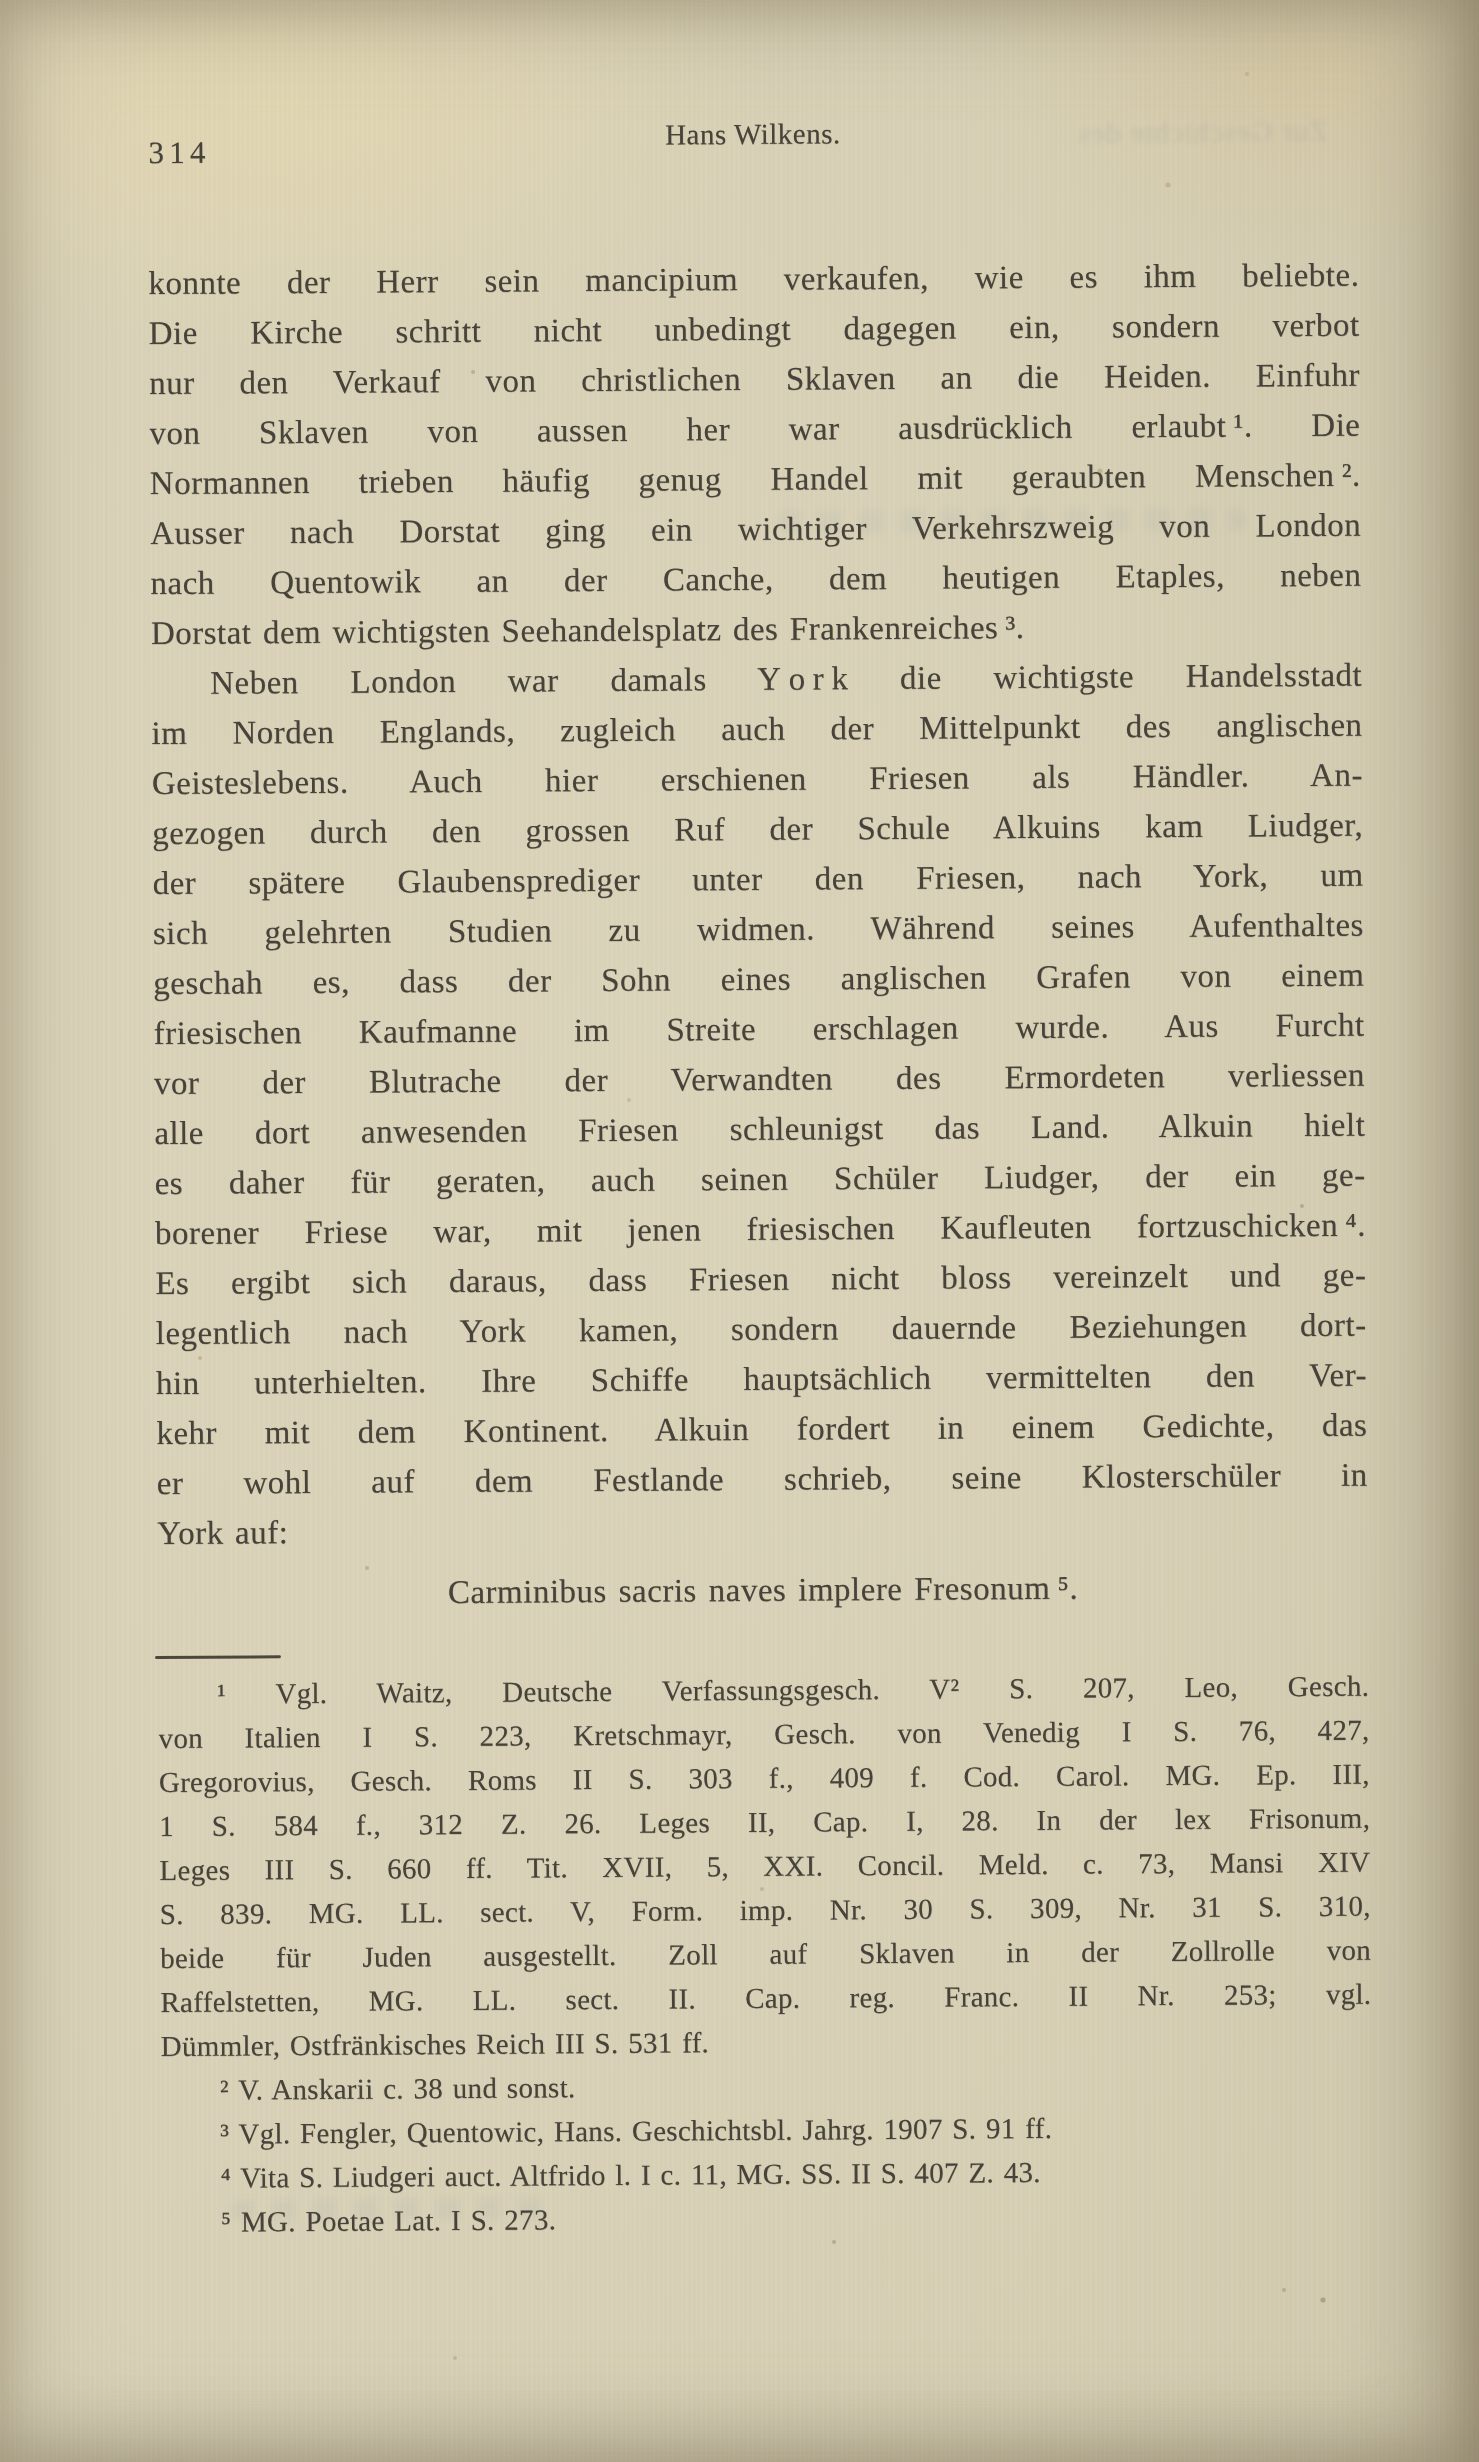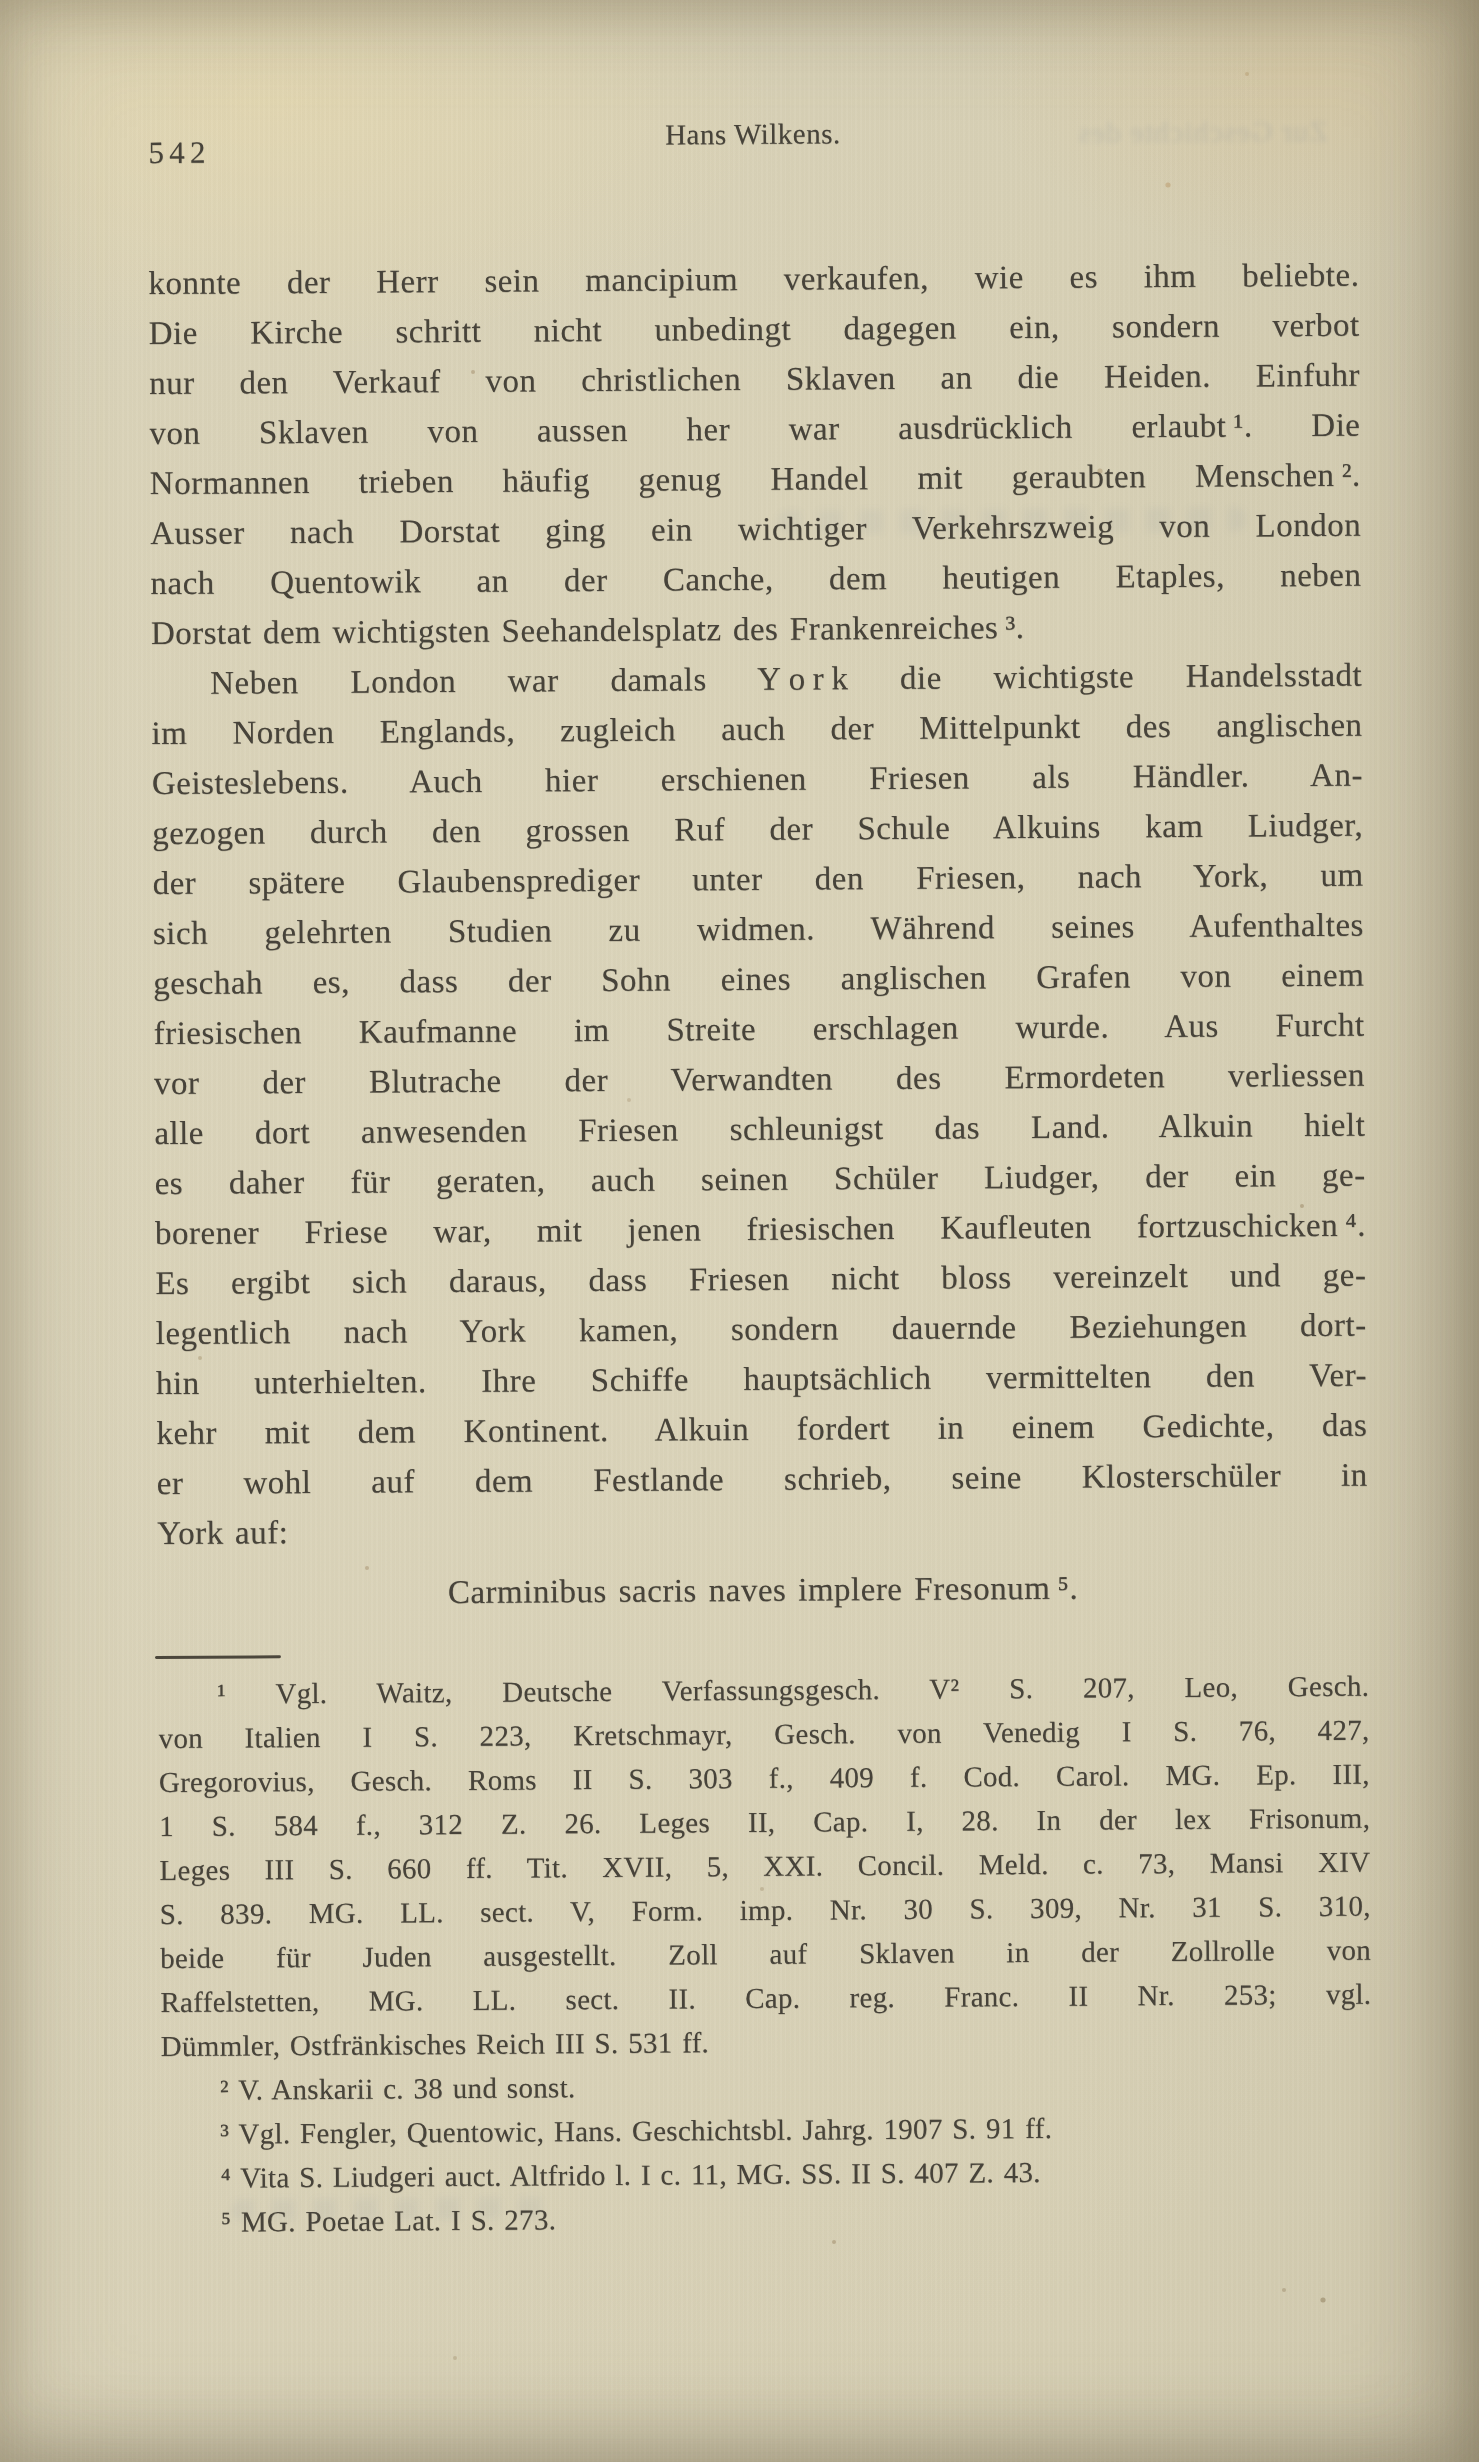--- a/index.html
+++ b/index.html
@@ -123,21 +123,21 @@
 
 <div class="sheet">
   <div class="fibres"></div>
 
   <div class="rot">
 
     <div class="showthrough-title">Zur Geschichte des</div>
     <div class="showthrough-smudge smudge-a"></div>
     <div class="showthrough-smudge smudge-b"></div>
 
-    <div class="page-number ink">542</div>
+    <div class="page-number ink">314</div>
     <div class="running-header ink">Hans Wilkens.</div>
 
     <div class="body-block ink">
       <div class="line just">konnte der Herr sein mancipium verkaufen, wie es ihm beliebte.</div>
       <div class="line just">Die Kirche schritt nicht unbedingt dagegen ein, sondern verbot</div>
       <div class="line just">nur den Verkauf von christlichen Sklaven an die Heiden. Einfuhr</div>
       <div class="line just">von Sklaven von aussen her war ausdrücklich erlaubt ¹. Die</div>
       <div class="line just">Normannen trieben häufig genug Handel mit geraubten Menschen ².</div>
       <div class="line just">Ausser nach Dorstat ging ein wichtiger Verkehrszweig von London</div>
       <div class="line just">nach Quentowik an der Canche, dem heutigen Etaples, neben</div>

